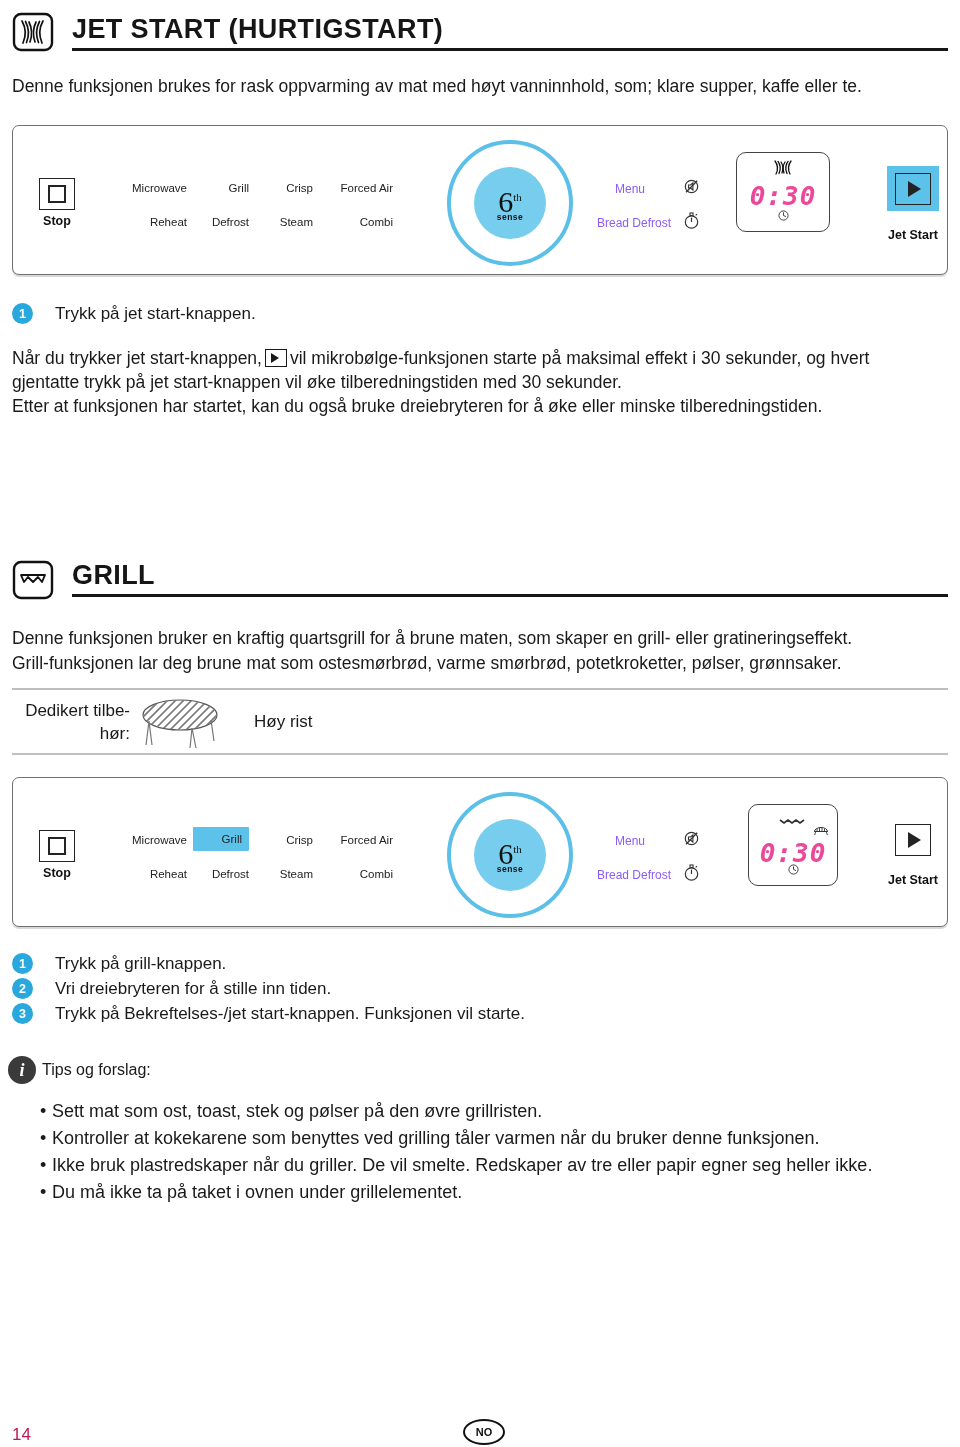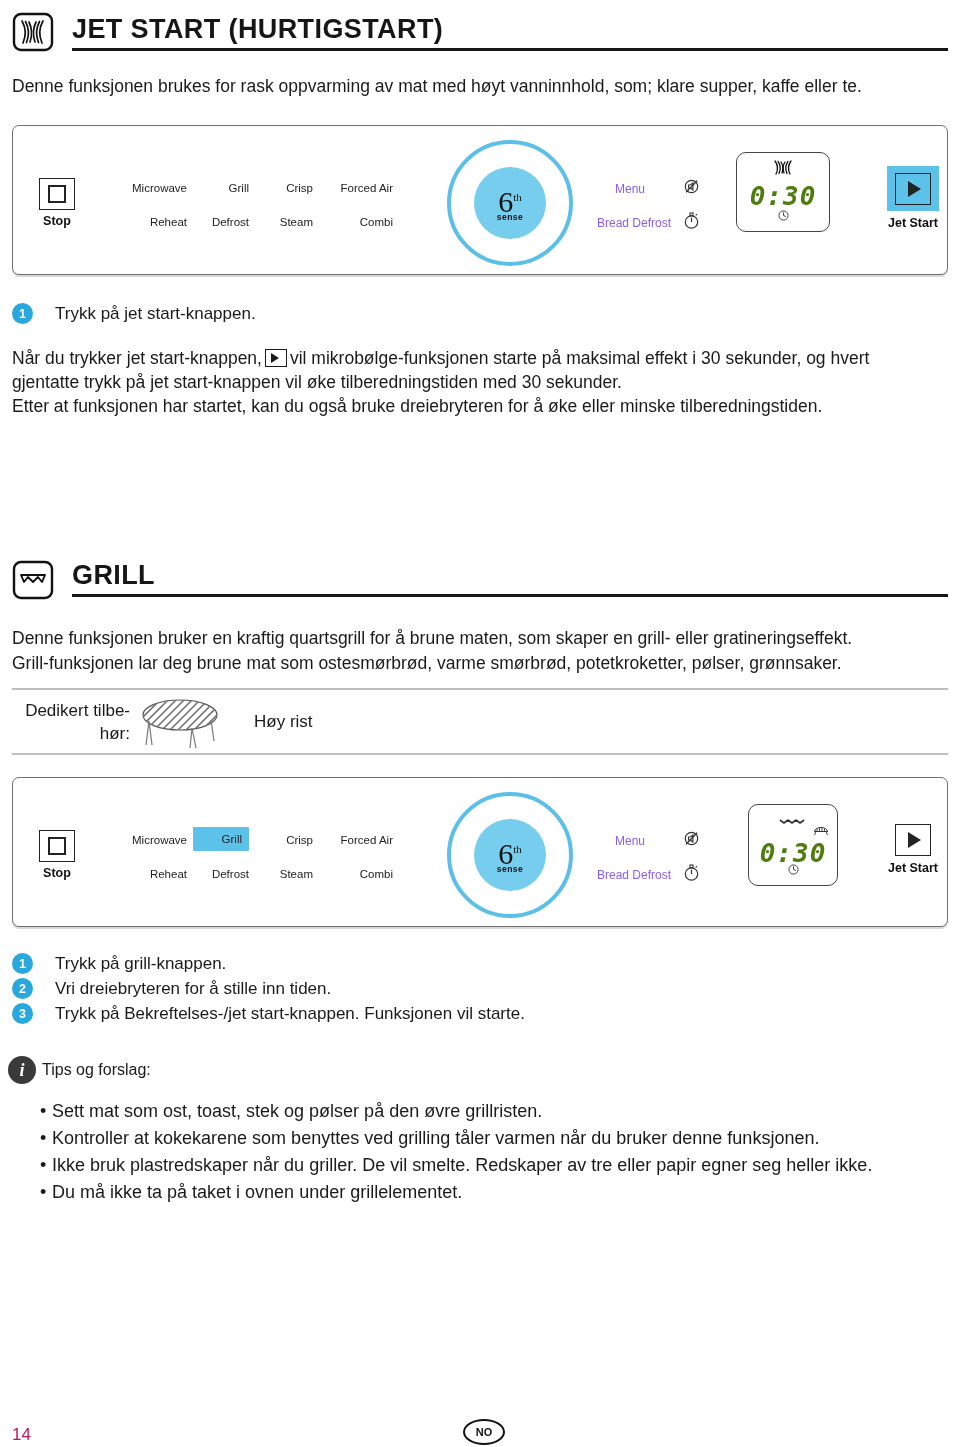--- a/index.html
+++ b/index.html
@@ -60,27 +60,27 @@
   .dial-inner{width:72px;height:72px;border-radius:50%;background:#76cdee;
     display:flex;align-items:center;justify-content:center;flex-direction:column;}
   .dial-6{font-family:"Liberation Serif",serif;font-size:30px;line-height:24px;color:#111;position:relative;font-weight:400;}
   .dial-6 sup{font-size:11px;vertical-align:super;}
   .dial-sense{font-size:8.5px;font-weight:bold;letter-spacing:.5px;color:#111;margin-top:-2px;}
 
   .smenu{position:absolute;font-size:12px;color:#8b5cf6;white-space:nowrap;}
 
   .lcd{position:absolute;border:1.6px solid #444;border-radius:10px;background:#fff;}
   .lcd-time{font-family:"DejaVu Sans Mono",monospace;font-weight:bold;font-style:italic;
-    font-size:26px;letter-spacing:1px;color:#4d7c0f;text-align:center;}
+    font-size:26px;letter-spacing:1px;color:#ec4899;text-align:center;}
 
   .jet{position:absolute;text-align:center;}
   .jet-box{width:34px;height:30px;border:1.8px solid #232323;display:flex;align-items:center;justify-content:center;margin:0 auto;}
   .jet-box .tri{width:0;height:0;border-left:13px solid #232323;border-top:8px solid transparent;border-bottom:8px solid transparent;margin-left:3px;}
   .jet-pad{background:#5cc2e9;padding:7px 8px 6px;display:inline-block;}
-  .jet-label{font-size:12.5px;font-weight:bold;color:#111;margin-top:5px;}
+  .jet-label{font-size:12.5px;font-weight:bold;color:#111;margin-top:17px;}
 
   
   .step{display:flex;align-items:center;padding:0 12px;margin-bottom:4px;}
   .num{width:21px;height:21px;border-radius:50%;background:#29a8dd;color:#fff;
     font-size:12.5px;font-weight:bold;display:flex;align-items:center;justify-content:center;
     flex:0 0 auto;}
   .step-txt{font-size:17px;color:#1a1a1a;margin-left:22px;}
 
   
   .acc-rule{height:2px;background:#bfbfbf;margin:0 12px;}

